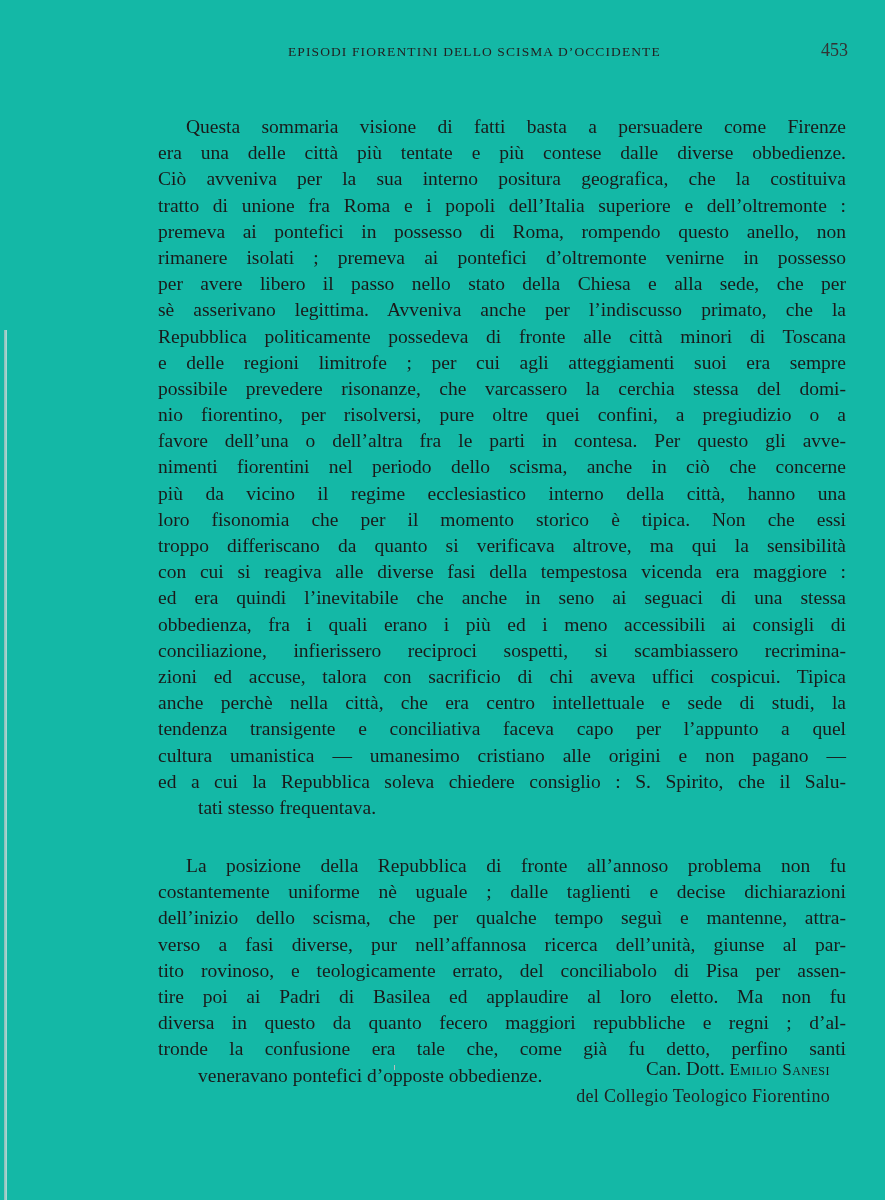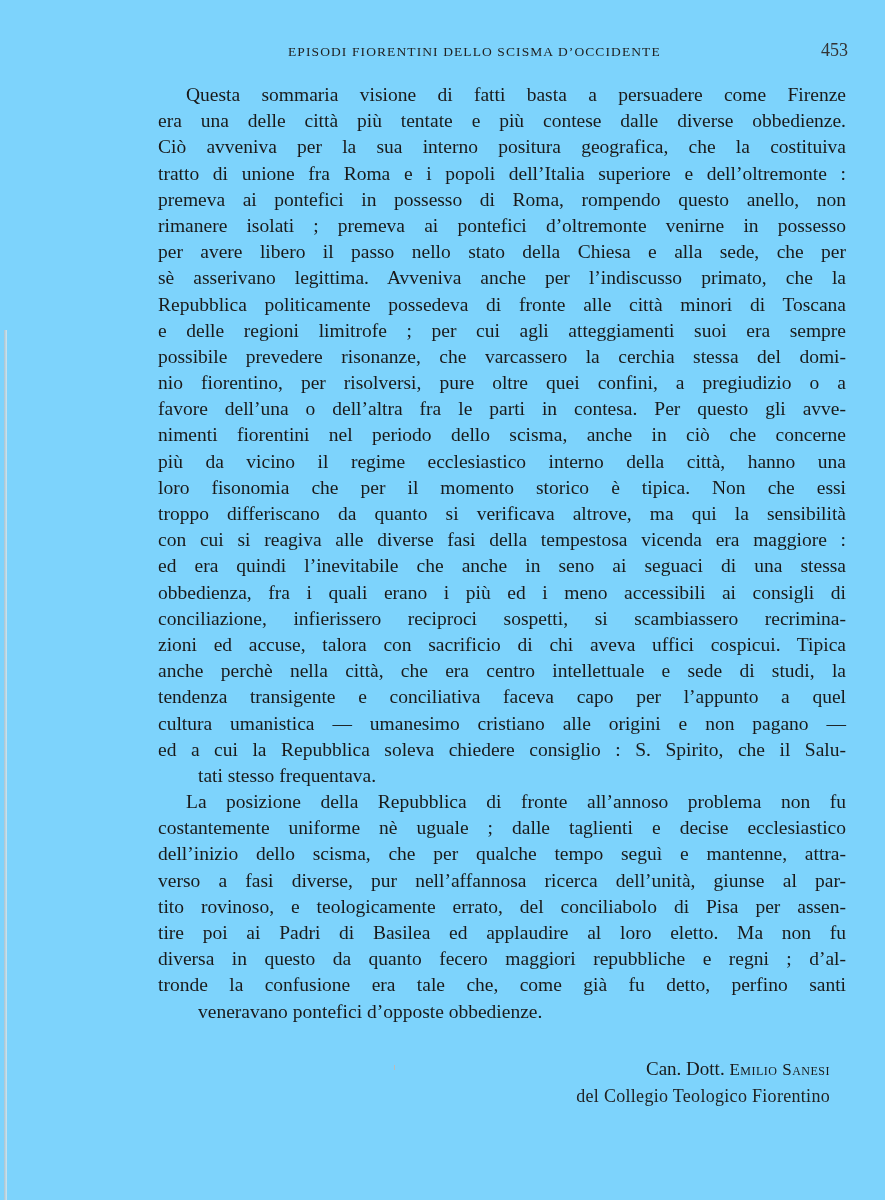--- a/index.html
+++ b/index.html
@@ -3,21 +3,21 @@
 <meta charset="utf-8">
 <style>
   html, body { margin: 0; padding: 0; }
   body {
     width: 885px; height: 1200px; overflow: hidden;
     background: #ffffff;
     font-family: "Liberation Serif", "DejaVu Serif", serif;
     color: #1a1a1a;
     position: relative;
   }
-  .page { position: absolute; left: 0; top: 0; width: 885px; height: 1200px; background: #7dd3fc; }
+  .page { position: absolute; left: 0; top: 0; width: 885px; height: 1200px; background: #14b8a6; }
   .edge-shadow {
     position: absolute; left: 4px; top: 330px; width: 3px; height: 870px;
     background: linear-gradient(to right, #bdbdbd, #eeeeee);
     opacity: 0.7;
   }
   .running-head {
     position: absolute; top: 40px; left: 288px; width: 560px; height: 24px;
   }
   .running-title {
     position: absolute; left: 0; top: 4px;
@@ -30,21 +30,21 @@
   }
   .body-text {
     position: absolute; left: 158px; top: 82px; width: 688px;
   }
   .line {
     display: block; height: 26.2px; line-height: 26.2px;
     font-size: 19.5px; white-space: nowrap;
     text-align: justify; text-align-last: justify;
     transform-origin: left center;
   }
-  .line.indent { padding-left: 28px; }
+  .line.indent { padding-left: 28px; margin-top: 32px; }
   .line.last { text-align-last: left; margin-left: 40px; }
   .signature {
     position: absolute; left: 540px; top: 1056px; width: 290px; text-align: right;
   }
   .sig-name { font-size: 19px; line-height: 26px; color: #1a1a1a; }
   .sig-name .sc { font-variant: small-caps; font-size: 17px; letter-spacing: 0.5px; }
   .sig-affil { font-size: 18px; line-height: 26px; color: #222; letter-spacing: 0.3px; }
   .speck { position: absolute; left: 394px; top: 1065px; width: 1px; height: 5px; background: #bbb; }
 </style>
 </head>
@@ -83,21 +83,21 @@
         <span class="line">conciliazione, infierissero reciproci sospetti, si scambiassero recrimina-</span>
         <span class="line">zioni ed accuse, talora con sacrificio di chi aveva uffici cospicui. Tipica</span>
         <span class="line">anche perchè nella città, che era centro intellettuale e sede di studi, la</span>
         <span class="line">tendenza transigente e conciliativa faceva capo per l’appunto a quel</span>
         <span class="line">cultura umanistica — umanesimo cristiano alle origini e non pagano —</span>
         <span class="line">ed a cui la Repubblica soleva chiedere consiglio : S. Spirito, che il Salu-</span>
         <span class="line last">tati stesso frequentava.</span>
       </div>
       <div>
         <span class="line indent">La posizione della Repubblica di fronte all’annoso problema non fu</span>
-        <span class="line">costantemente uniforme nè uguale ; dalle taglienti e decise ecclesiastico</span>
+        <span class="line">costantemente uniforme nè uguale ; dalle taglienti e decise dichiarazioni</span>
         <span class="line">dell’inizio dello scisma, che per qualche tempo seguì e mantenne, attra-</span>
         <span class="line">verso a fasi diverse, pur nell’affannosa ricerca dell’unità, giunse al par-</span>
         <span class="line">tito rovinoso, e teologicamente errato, del conciliabolo di Pisa per assen-</span>
         <span class="line">tire poi ai Padri di Basilea ed applaudire al loro eletto. Ma non fu</span>
         <span class="line">diversa in questo da quanto fecero maggiori repubbliche e regni ; d’al-</span>
         <span class="line">tronde la confusione era tale che, come già fu detto, perfino santi</span>
         <span class="line last">veneravano pontefici d’opposte obbedienze.</span>
       </div>
     </div>
 

